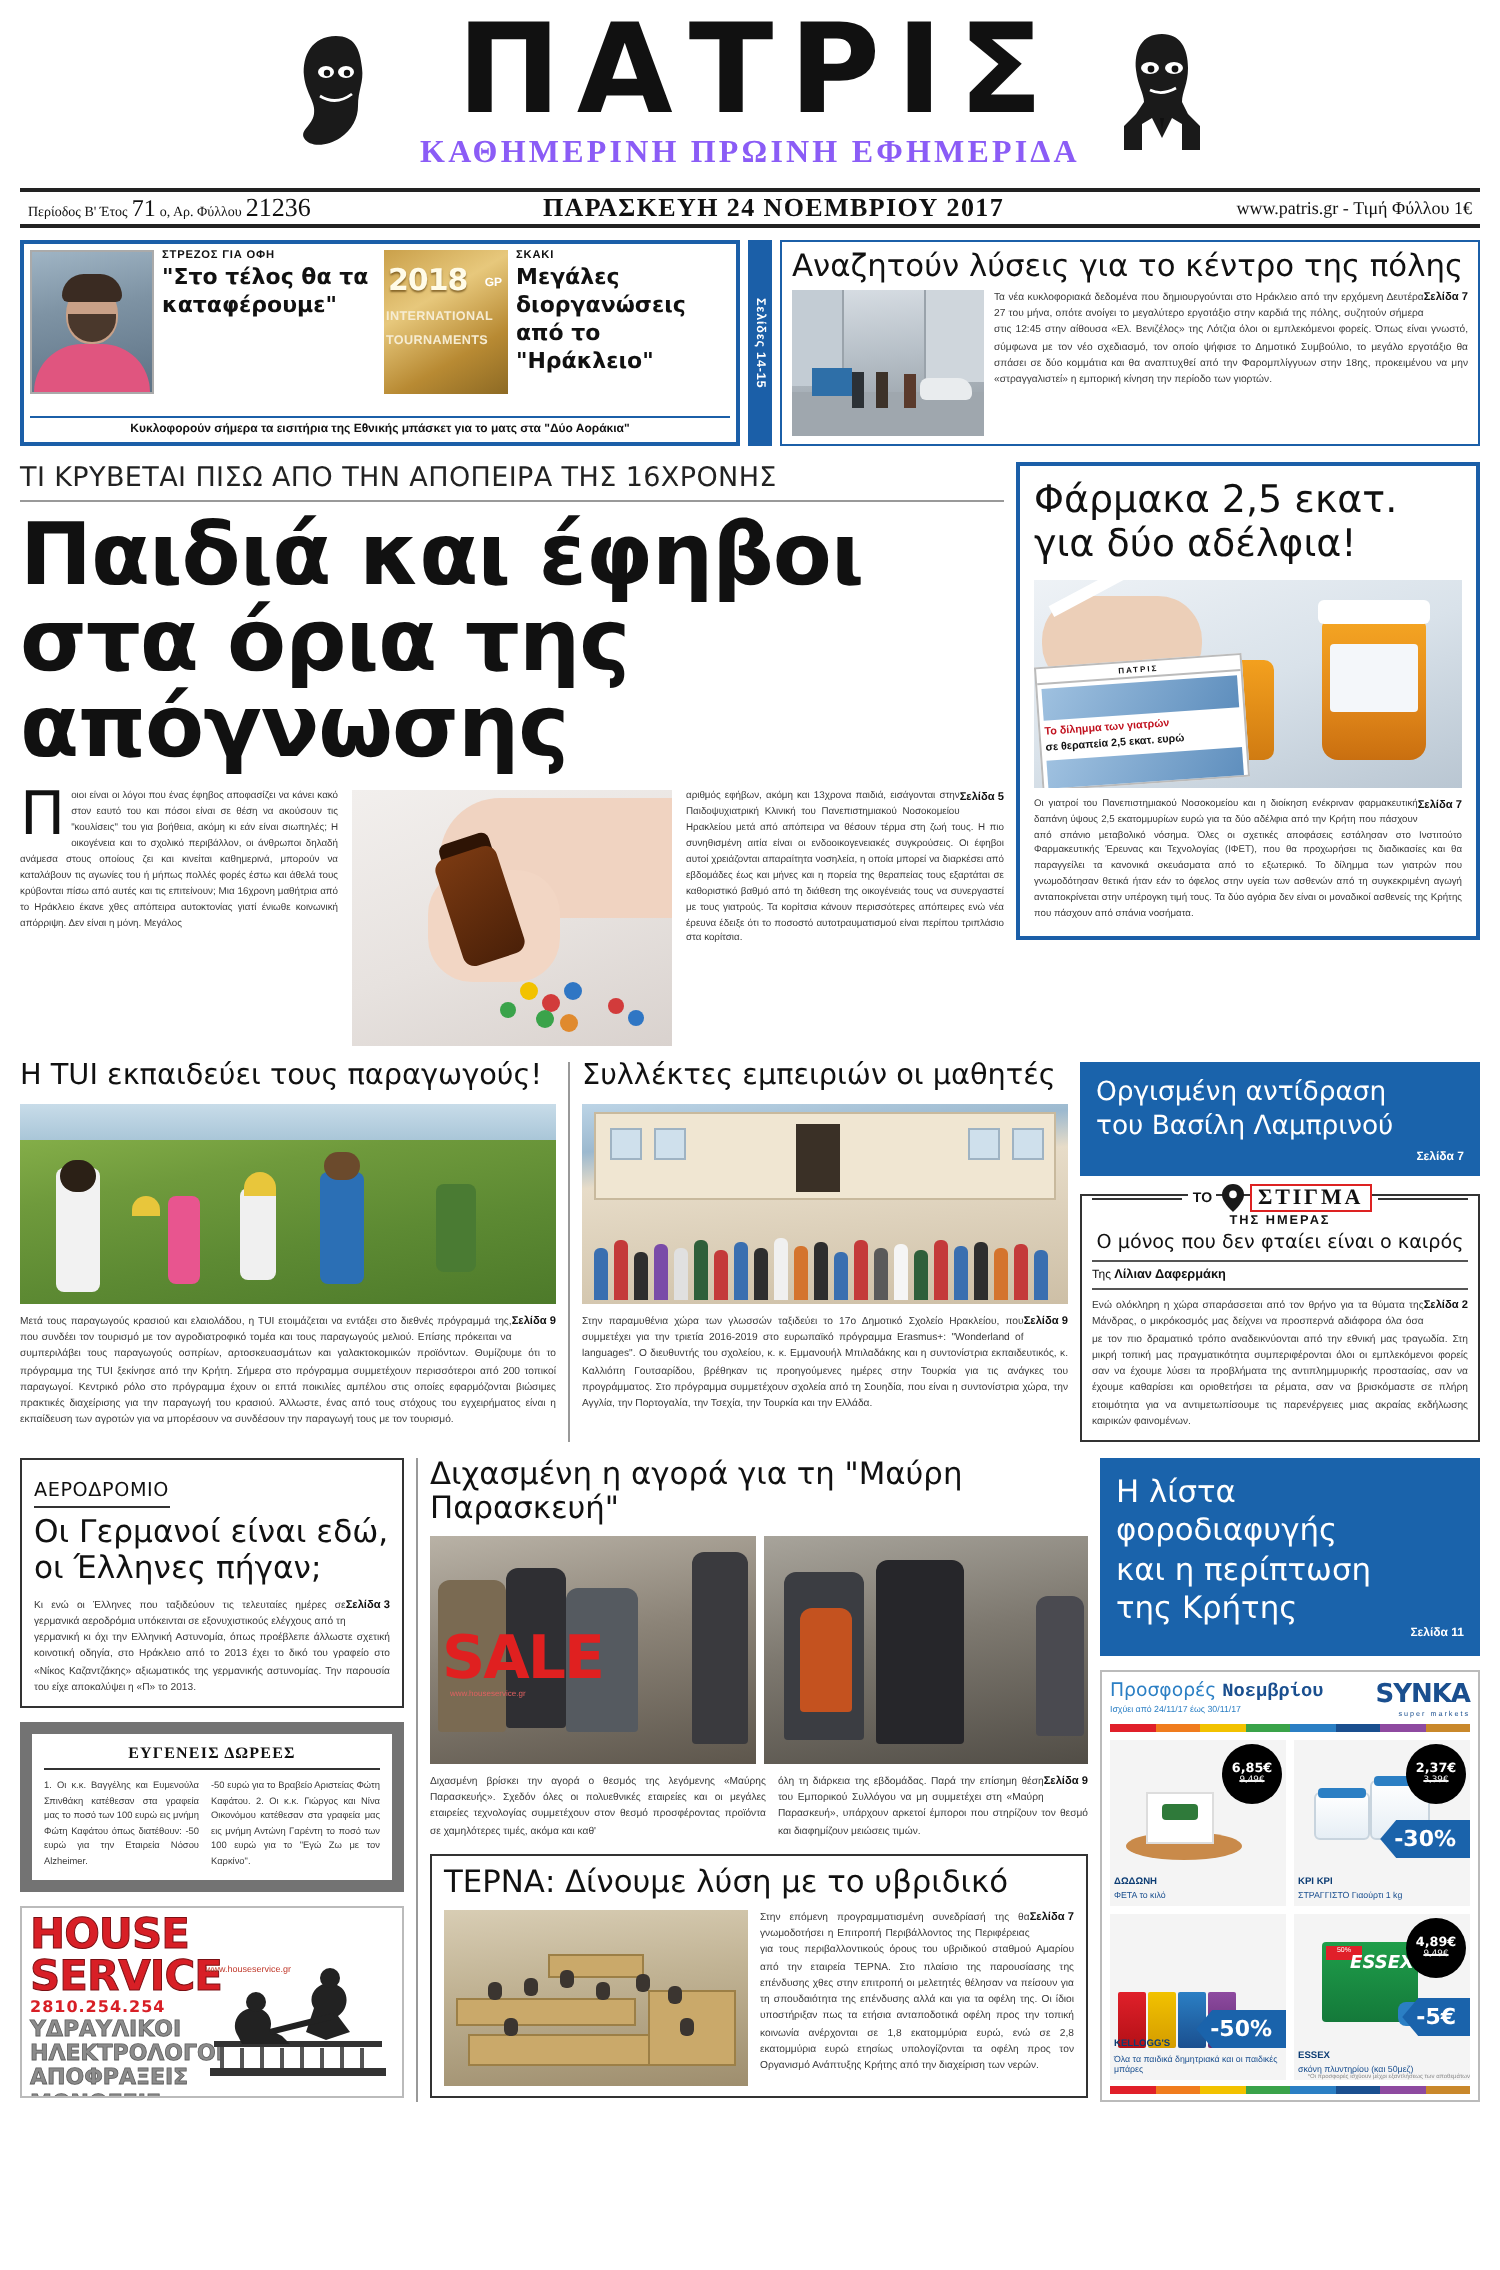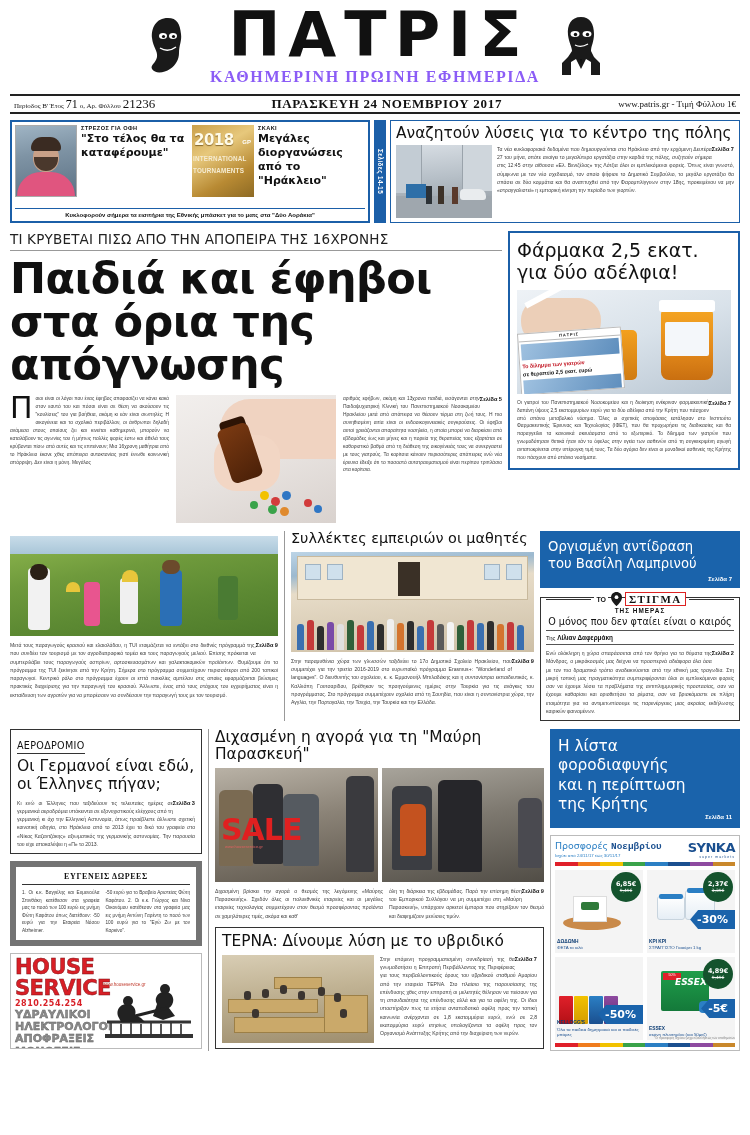--- a/index.html
+++ b/index.html
@@ -255,21 +255,21 @@
   .synka-dates { font-size:4.4px; color:#2b7fc4; margin-top:1px;}
   .synka-logo { text-align:right; }
   .synka-logo .sw { font-family:"DejaVu Sans",sans-serif; font-weight:700; font-size:13px; color:#1a4f8f; letter-spacing:-0.5px;}
   .synka-logo .st { font-size:3.6px; color:#1a4f8f; letter-spacing:1px;}
   .rainbow { display:flex; height:4px; margin-top:3px;}
   .rainbow i { flex:1; }
   .synka-grid { display:grid; grid-template-columns:1fr 1fr; grid-template-rows:1fr 1fr; gap:4px; margin-top:4px; height:170px;}
   .sk-cell { position:relative; }
   .sk-img { position:absolute; inset:0; background:#f4f4f4; }
   .price-badge {
-    position:absolute; width:30px; height:30px; border-radius:50%; background:#14532d;
+    position:absolute; width:30px; height:30px; border-radius:50%; background:#000000;
     color:#fff; display:flex; flex-direction:column; align-items:center; justify-content:center;
     font-family:"DejaVu Sans",sans-serif; font-weight:700; font-size:6.4px; line-height:1;
   }
   .price-badge .old { font-size:4.4px; font-weight:400; text-decoration:line-through; opacity:.95; margin-top:1px;}
   .pct-badge {
     position:absolute; background:#1a63ab; color:#fff; font-family:"DejaVu Sans",sans-serif;
     font-weight:700; font-size:11px; padding:3px 7px; 
     clip-path: polygon(8px 0, 100% 0, 100% 100%, 8px 100%, 0 50%);
   }
   .sk-label { position:absolute; left:2px; bottom:2px; font-size:4.4px; line-height:1.3; color:#1a4f8f;}
@@ -447,20 +447,21 @@
             <span>Οι γιατροί του Πανεπιστημιακού Νοσοκομείου και η διοίκηση ενέκριναν φαρμακευτική δαπάνη ύψους 2,5 εκατομμυρίων ευρώ για τα δύο αδέλφια από την Κρήτη που πάσχουν από σπάνιο μεταβολικό νόσημα. Όλες οι σχετικές αποφάσεις εστάλησαν στο Ινστιτούτο Φαρμακευτικής Έρευνας και Τεχνολογίας (ΙΦΕΤ), που θα προχωρήσει τις διαδικασίες και θα παραγγείλει τα κανονικά σκευάσματα από το εξωτερικό. Το δίλημμα των γιατρών που γνωμοδότησαν θετικά ήταν εάν το όφελος στην υγεία των ασθενών από τη συγκεκριμένη αγωγή ανταποκρίνεται στην υπέρογκη τιμή τους. Τα δύο αγόρια δεν είναι οι μοναδικοί ασθενείς της Κρήτης που πάσχουν από σπάνια νοσήματα.</span>
           </div>
         </div>
       </div>
     </div>
   </div>
 
   <div class="band">
 
     <div class="band-col a">
+      <div class="band-title">Η TUI εκπαιδεύει τους παραγωγούς!</div>
       <div class="band-photo vine">
         <div class="sky"></div>
         <div class="pp" style="left:18px;bottom:6px;width:22px;height:62px;background:#f2f2f2;"></div>
         <div class="pp" style="left:20px;bottom:56px;width:18px;height:16px;background:#2b2016;border-radius:9px;"></div>
         <div class="pp" style="left:74px;bottom:10px;width:16px;height:44px;background:#e8558f;"></div>
         <div class="pp" style="left:110px;bottom:12px;width:18px;height:46px;background:#f0f0f0;"></div>
         <div class="pp" style="left:112px;bottom:54px;width:16px;height:12px;background:#e8c63b;border-radius:8px 8px 0 0;"></div>
         <div class="pp" style="left:150px;bottom:10px;width:22px;height:56px;background:#2b6fb5;"></div>
         <div class="pp" style="left:152px;bottom:62px;width:18px;height:14px;background:#6b4a2c;border-radius:9px;"></div>
         <div class="pp" style="left:56px;bottom:44px;width:14px;height:10px;background:#e8c63b;border-radius:7px 7px 0 0;"></div>

